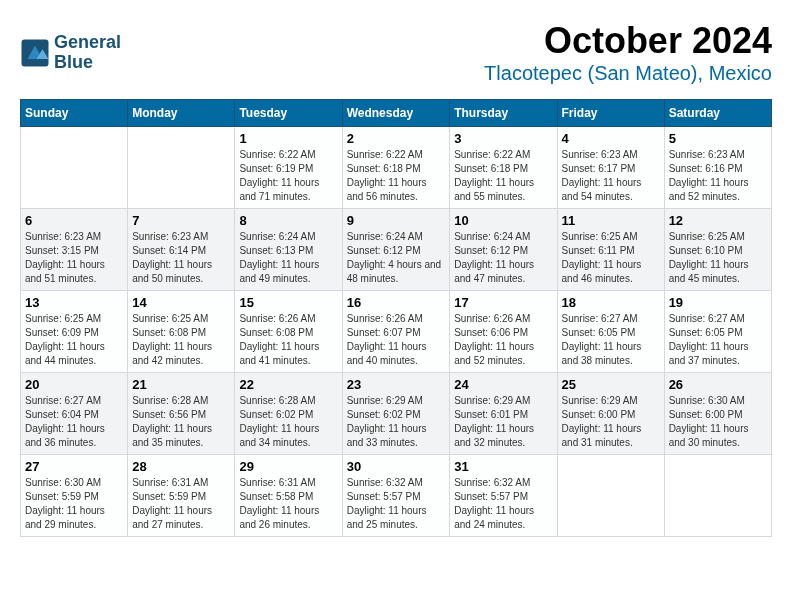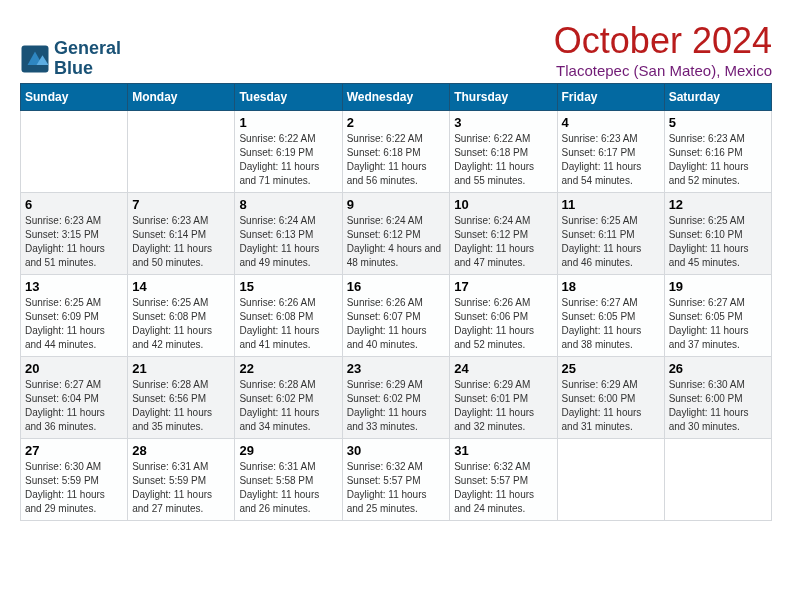--- a/index.html
+++ b/index.html
@@ -6,22 +6,22 @@
     body {
       font-family: Arial, sans-serif;
       background: #fff;
       width: 792px;
       min-height: 612px;
       padding: 20px;
     }
     .header {
       display: flex;
       justify-content: space-between;
-      align-items: flex-end;
-      margin-bottom: 4px;
+      align-items: center;
+      margin-bottom: 14px;
       gap: 43px;
     }
     .logo {
       display: flex;
       align-items: center;
       gap: 4px;
     }
     .logo-text {
       font-size: 18px;
       font-weight: bold;
@@ -33,26 +33,26 @@
     }
     .logo-icon {
       width: 30px;
       height: 30px;
     }
     .title-block {
       text-align: right;
     }
     .month-title {
       font-size: 36px;
-      color: #b91c1c;
-      font-weight: normal;
+      color: #000000;
+      font-weight: bold;
     }
     .location-title {
-      font-size: 15px;
-      color: #701a75;
+      font-size: 20px;
+      color: #0369a1;
     }
     table {
       width: 100%;
       border-collapse: collapse;
       font-size: 11px;
     }
     thead th {
       background-color: #0369a1;
       color: #fff;
       padding: 6px 4px;

